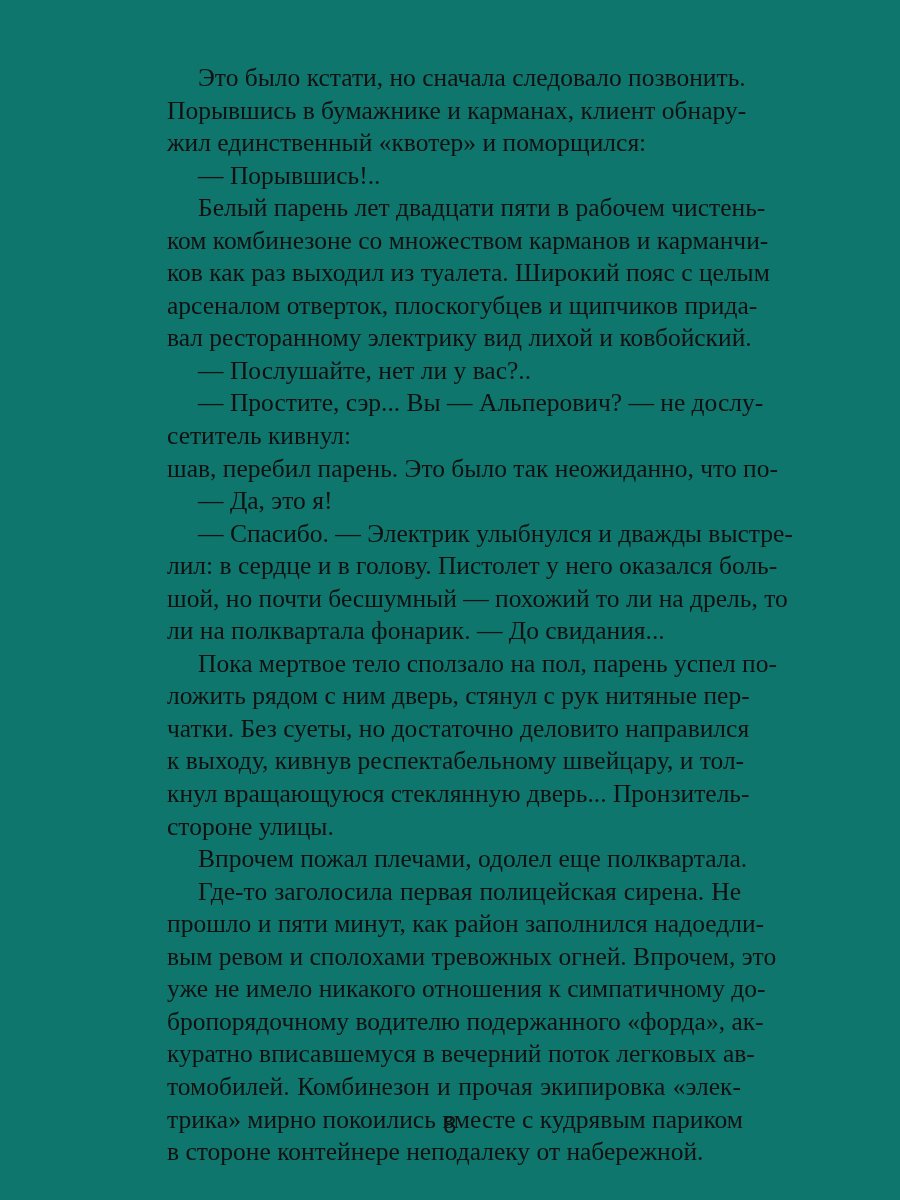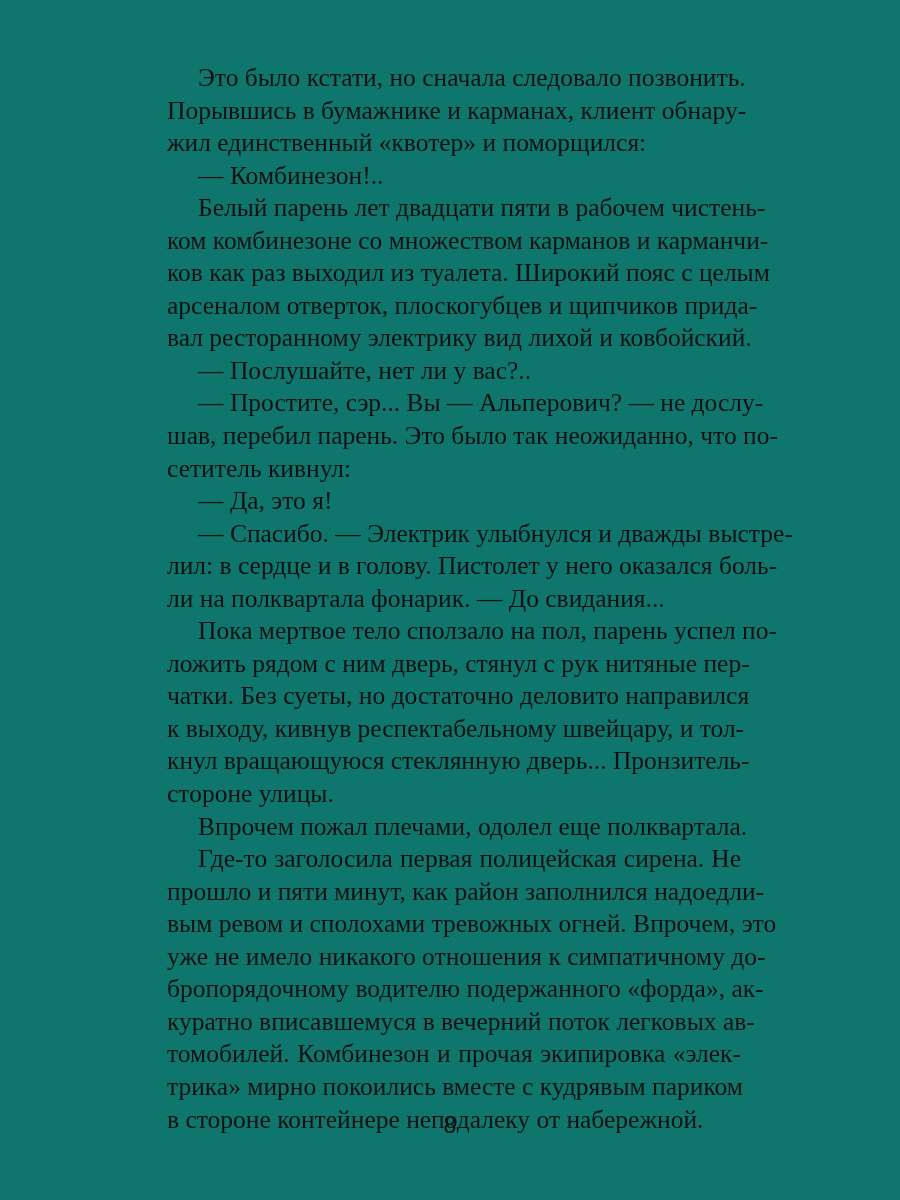--- a/index.html
+++ b/index.html
@@ -63,43 +63,44 @@
 
 <div class="page">
 
   <div class="text-block">
       <p class="para">
         <span class="line indent">Это было кстати, но сначала следовало позвонить.</span>
         <span class="line">Порывшись в бумажнике и карманах, клиент обнару-</span>
         <span class="line last">жил единственный «квотер» и поморщился:</span>
       </p>
       <p class="para">
-        <span class="line indent last">— Комбинезон!..</span>
+        <span class="line indent last">— Порывшись!..</span>
       </p>
       <p class="para">
         <span class="line indent">Белый парень лет двадцати пяти в рабочем чистень-</span>
         <span class="line">ком комбинезоне со множеством карманов и карманчи-</span>
         <span class="line">ков как раз выходил из туалета. Широкий пояс с целым</span>
         <span class="line">арсеналом отверток, плоскогубцев и щипчиков прида-</span>
         <span class="line last">вал ресторанному электрику вид лихой и ковбойский.</span>
       </p>
       <p class="para">
         <span class="line indent last">— Послушайте, нет ли у вас?..</span>
       </p>
       <p class="para">
         <span class="line indent">— Простите, сэр... Вы — Альперович? — не дослу-</span>
+        <span class="line last">сетитель кивнул:</span>
         <span class="line">шав, перебил парень. Это было так неожиданно, что по-</span>
-        <span class="line last">сетитель кивнул:</span>
       </p>
       <p class="para">
         <span class="line indent last">— Да, это я!</span>
       </p>
       <p class="para">
         <span class="line indent">— Спасибо. — Электрик улыбнулся и дважды выстре-</span>
         <span class="line">лил: в сердце и в голову. Пистолет у него оказался боль-</span>
+        <span class="line">шой, но почти бесшумный — похожий то ли на дрель, то</span>
         <span class="line last">ли на полквартала фонарик. — До свидания...</span>
       </p>
       <p class="para">
         <span class="line indent">Пока мертвое тело сползало на пол, парень успел по-</span>
         <span class="line">ложить рядом с ним дверь, стянул с рук нитяные пер-</span>
         <span class="line">чатки. Без суеты, но достаточно деловито направился</span>
         <span class="line">к выходу, кивнув респектабельному швейцару, и тол-</span>
         <span class="line">кнул вращающуюся стеклянную дверь... Пронзитель-</span>
         <span class="line last">стороне улицы.</span>
       </p>

